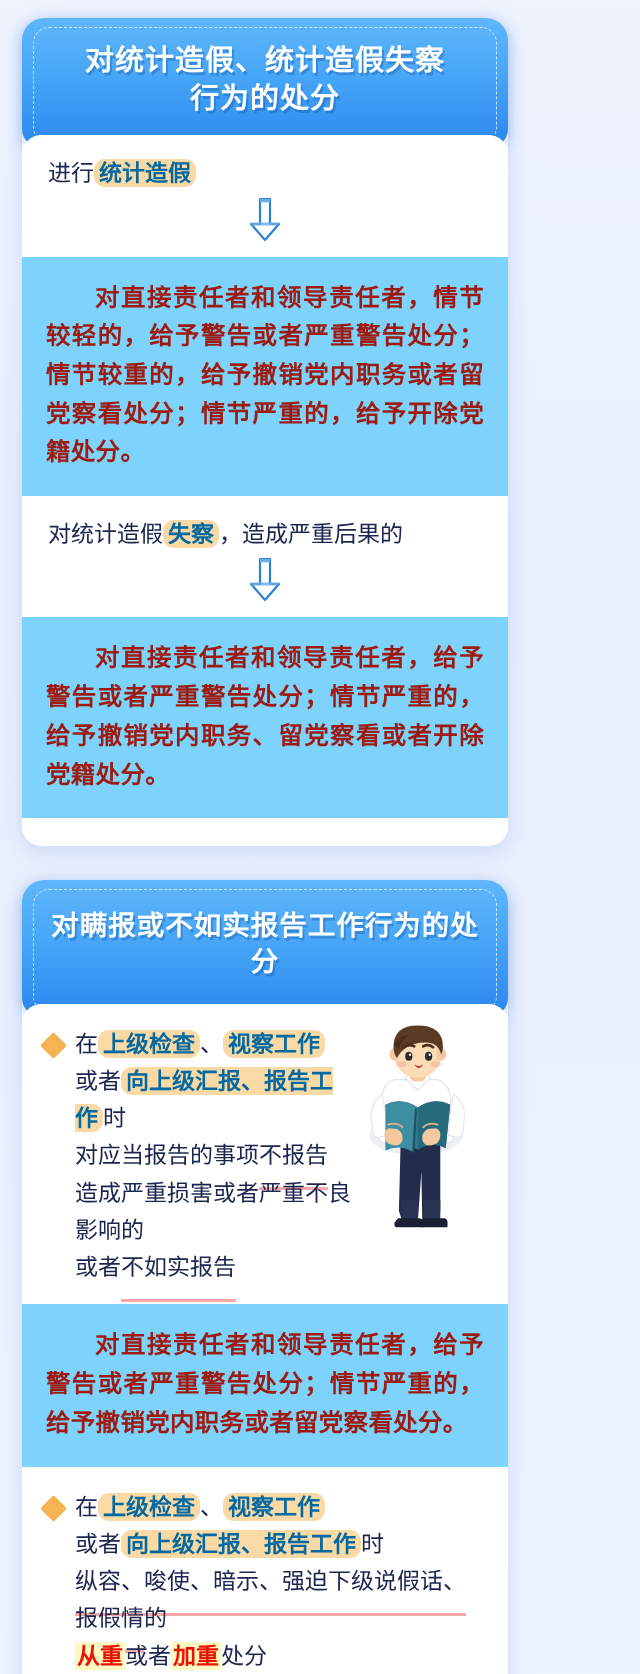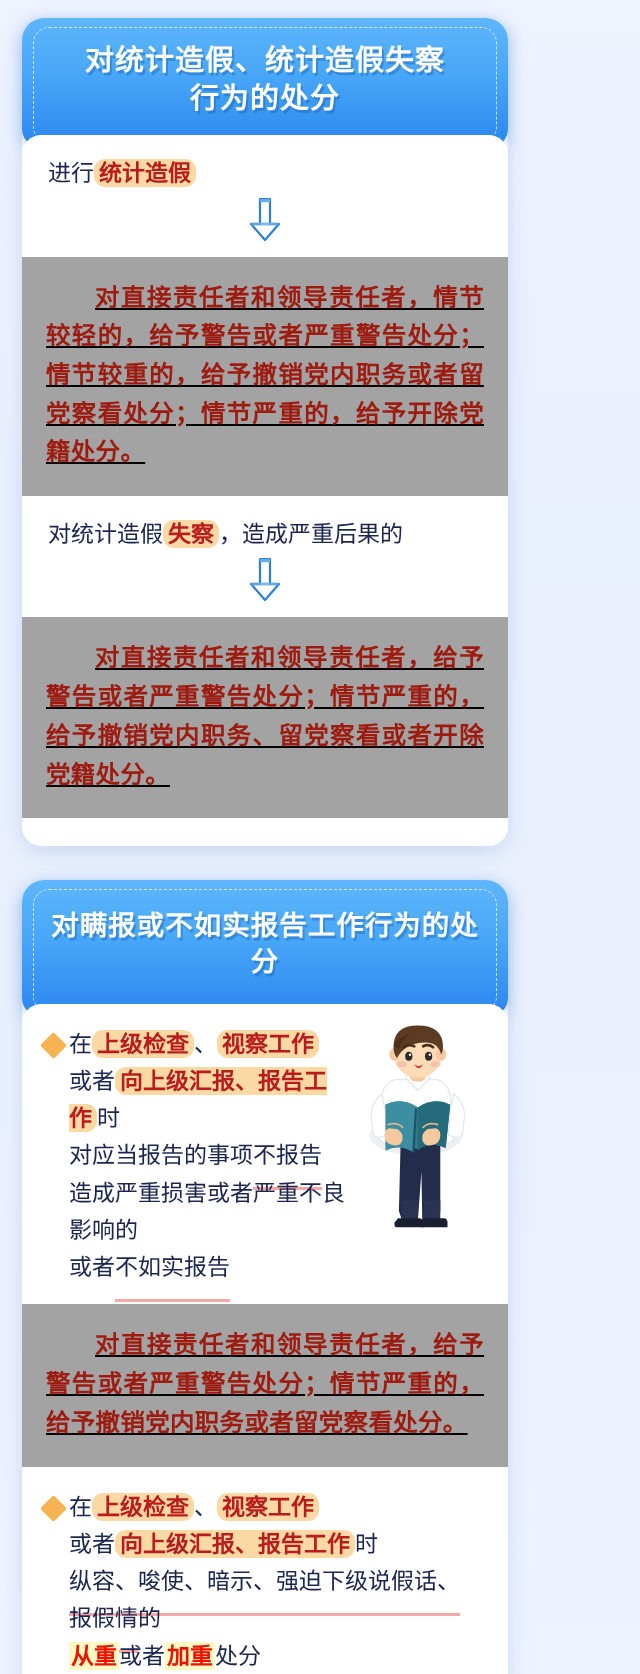--- a/index.html
+++ b/index.html
@@ -71,23 +71,22 @@
     overflow: hidden;
     padding-bottom: 2px;
   }
 
   
   .block-white {
     background: #ffffff;
     padding: 20px 26px 10px 26px;
   }
   .block-tinted {
-    background: #a3a3a3;
+    background: #7dd3fc;
     padding: 22px 24px 24px 24px;
-    text-decoration: underline;
   }
 
   
   .cond-line {
     color: #1b2550;
     font-size: 23px;
     line-height: 1.62;
     font-family: "Liberation Sans", "DejaVu Sans", sans-serif;
   }
 
@@ -102,21 +101,21 @@
     text-align: justify;
     letter-spacing: 0.3px;
   }
 
   
   .hl-orange {
     background: #fbd9a4;
     border-radius: 11px;
     padding: 1px 5px;
     font-weight: bold;
-    color: #b91c1c;
+    color: #0369a1;
   }
   .hl-gray-red {
     background: #fef9c3;
     color: #ee1100;
     font-weight: bold;
     padding: 1px 2px;
   }
   .u-pink {
     border-bottom: 3px solid #f9a8a8;
     padding-bottom: 19px;
@@ -130,21 +129,21 @@
     align-items: center;
     height: 54px;
     position: relative;
     z-index: 3;
   }
 
   
   .bullet-block {
     display: flex;
     align-items: flex-start;
-    gap: 6px;
+    gap: 12px;
   }
   .bullet-diamond {
     flex: none;
     width: 19px;
     height: 19px;
     background: #f6b352;
     transform: rotate(45deg);
     margin-top: 10px;
     border-radius: 2px;
   }

